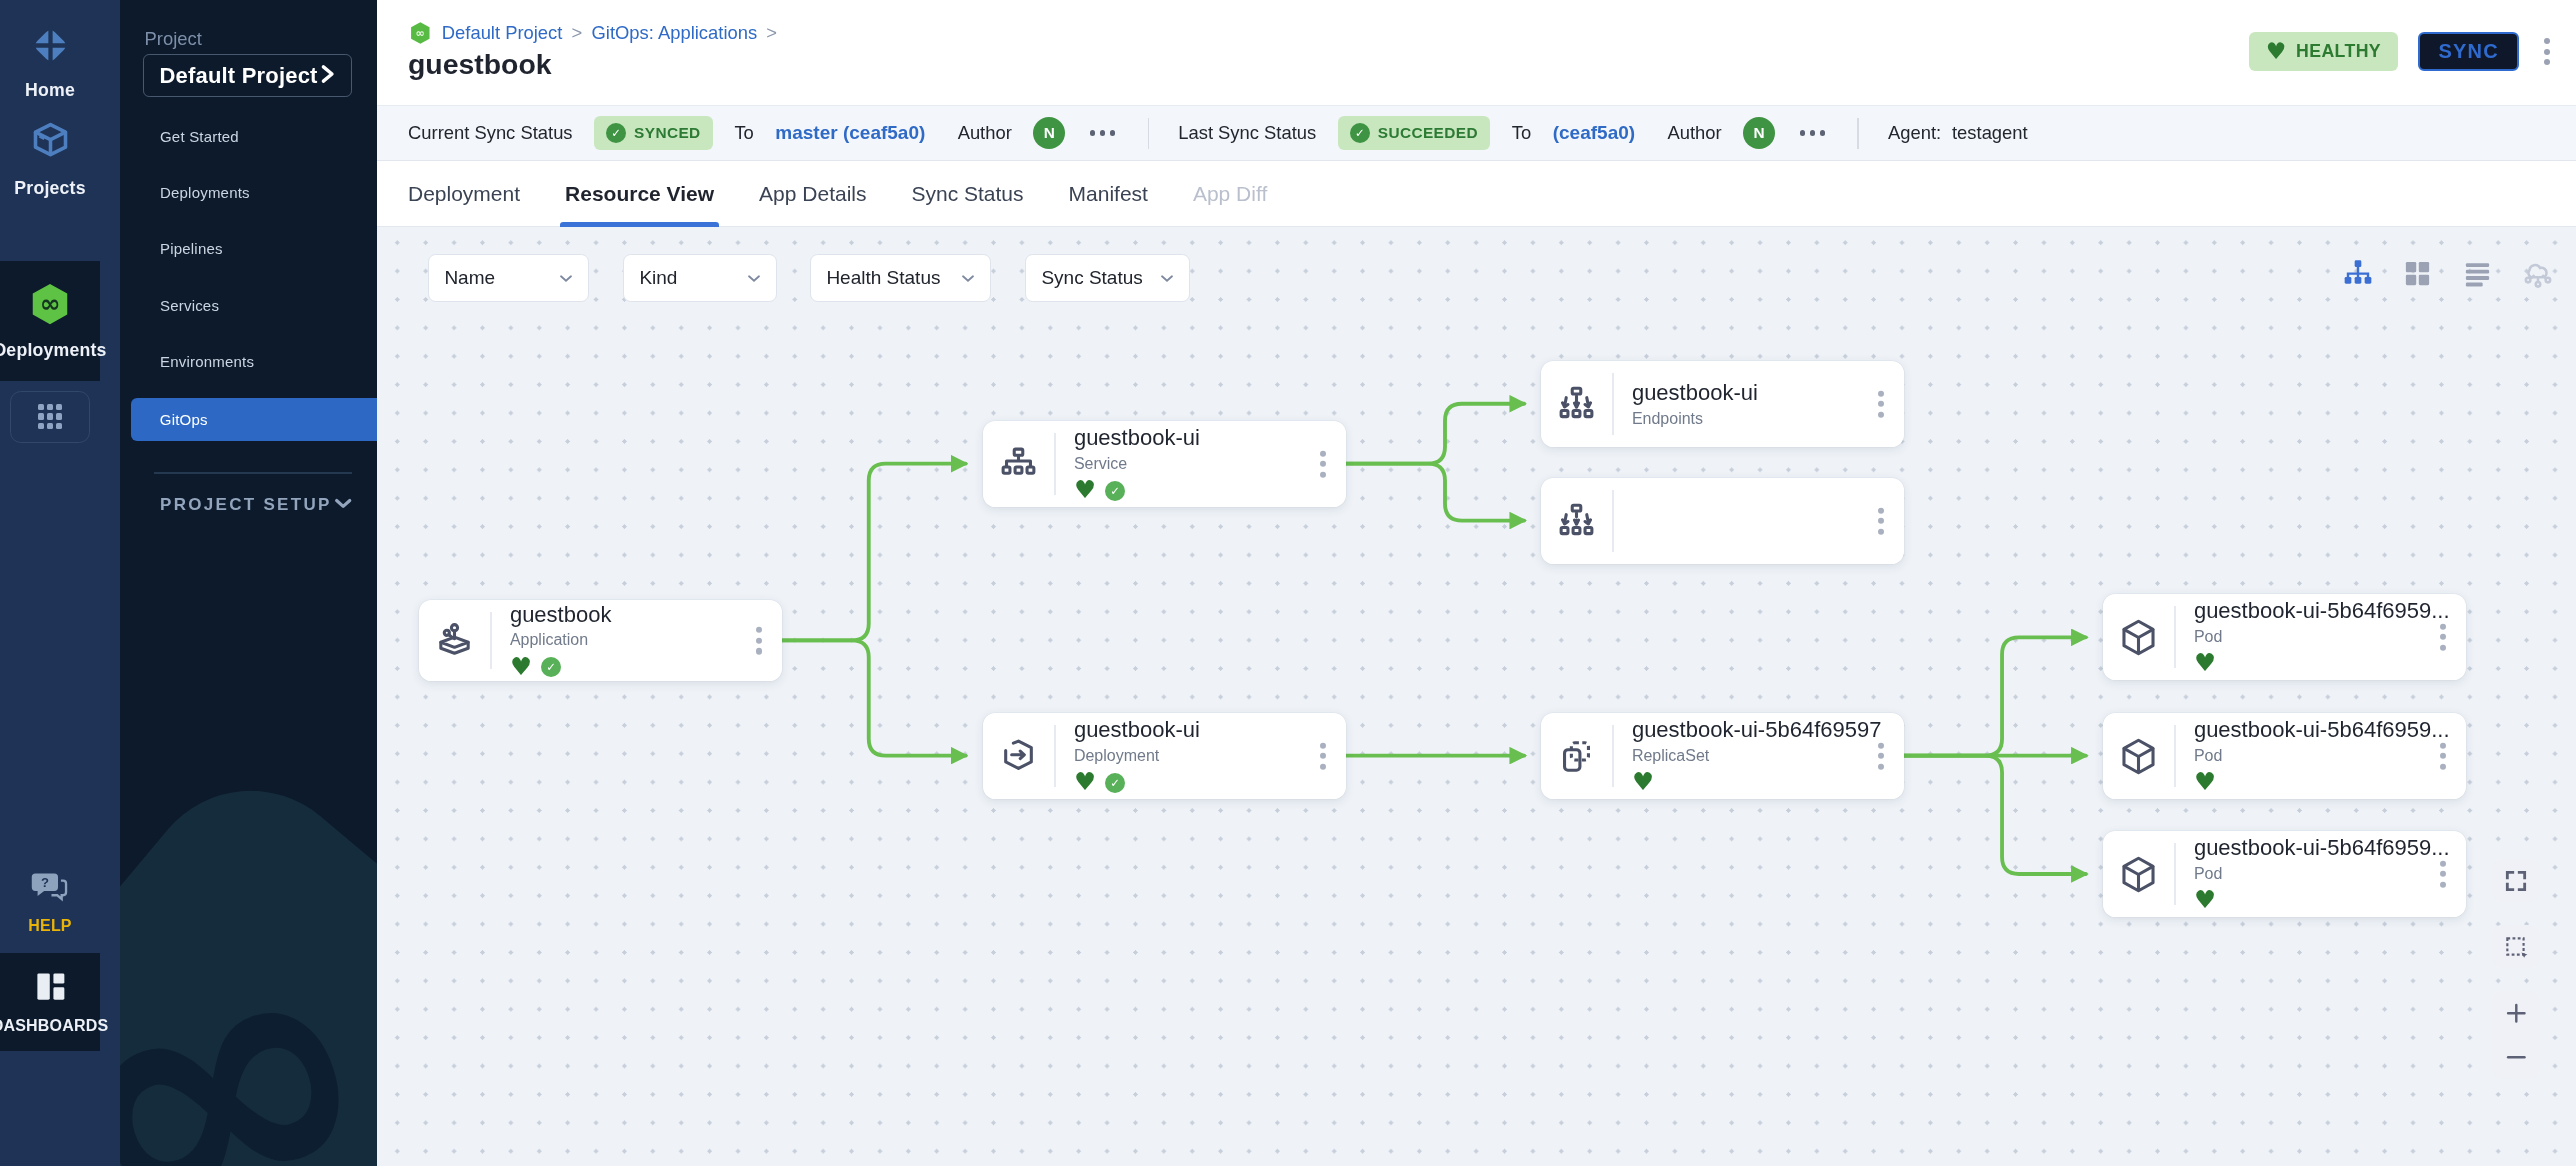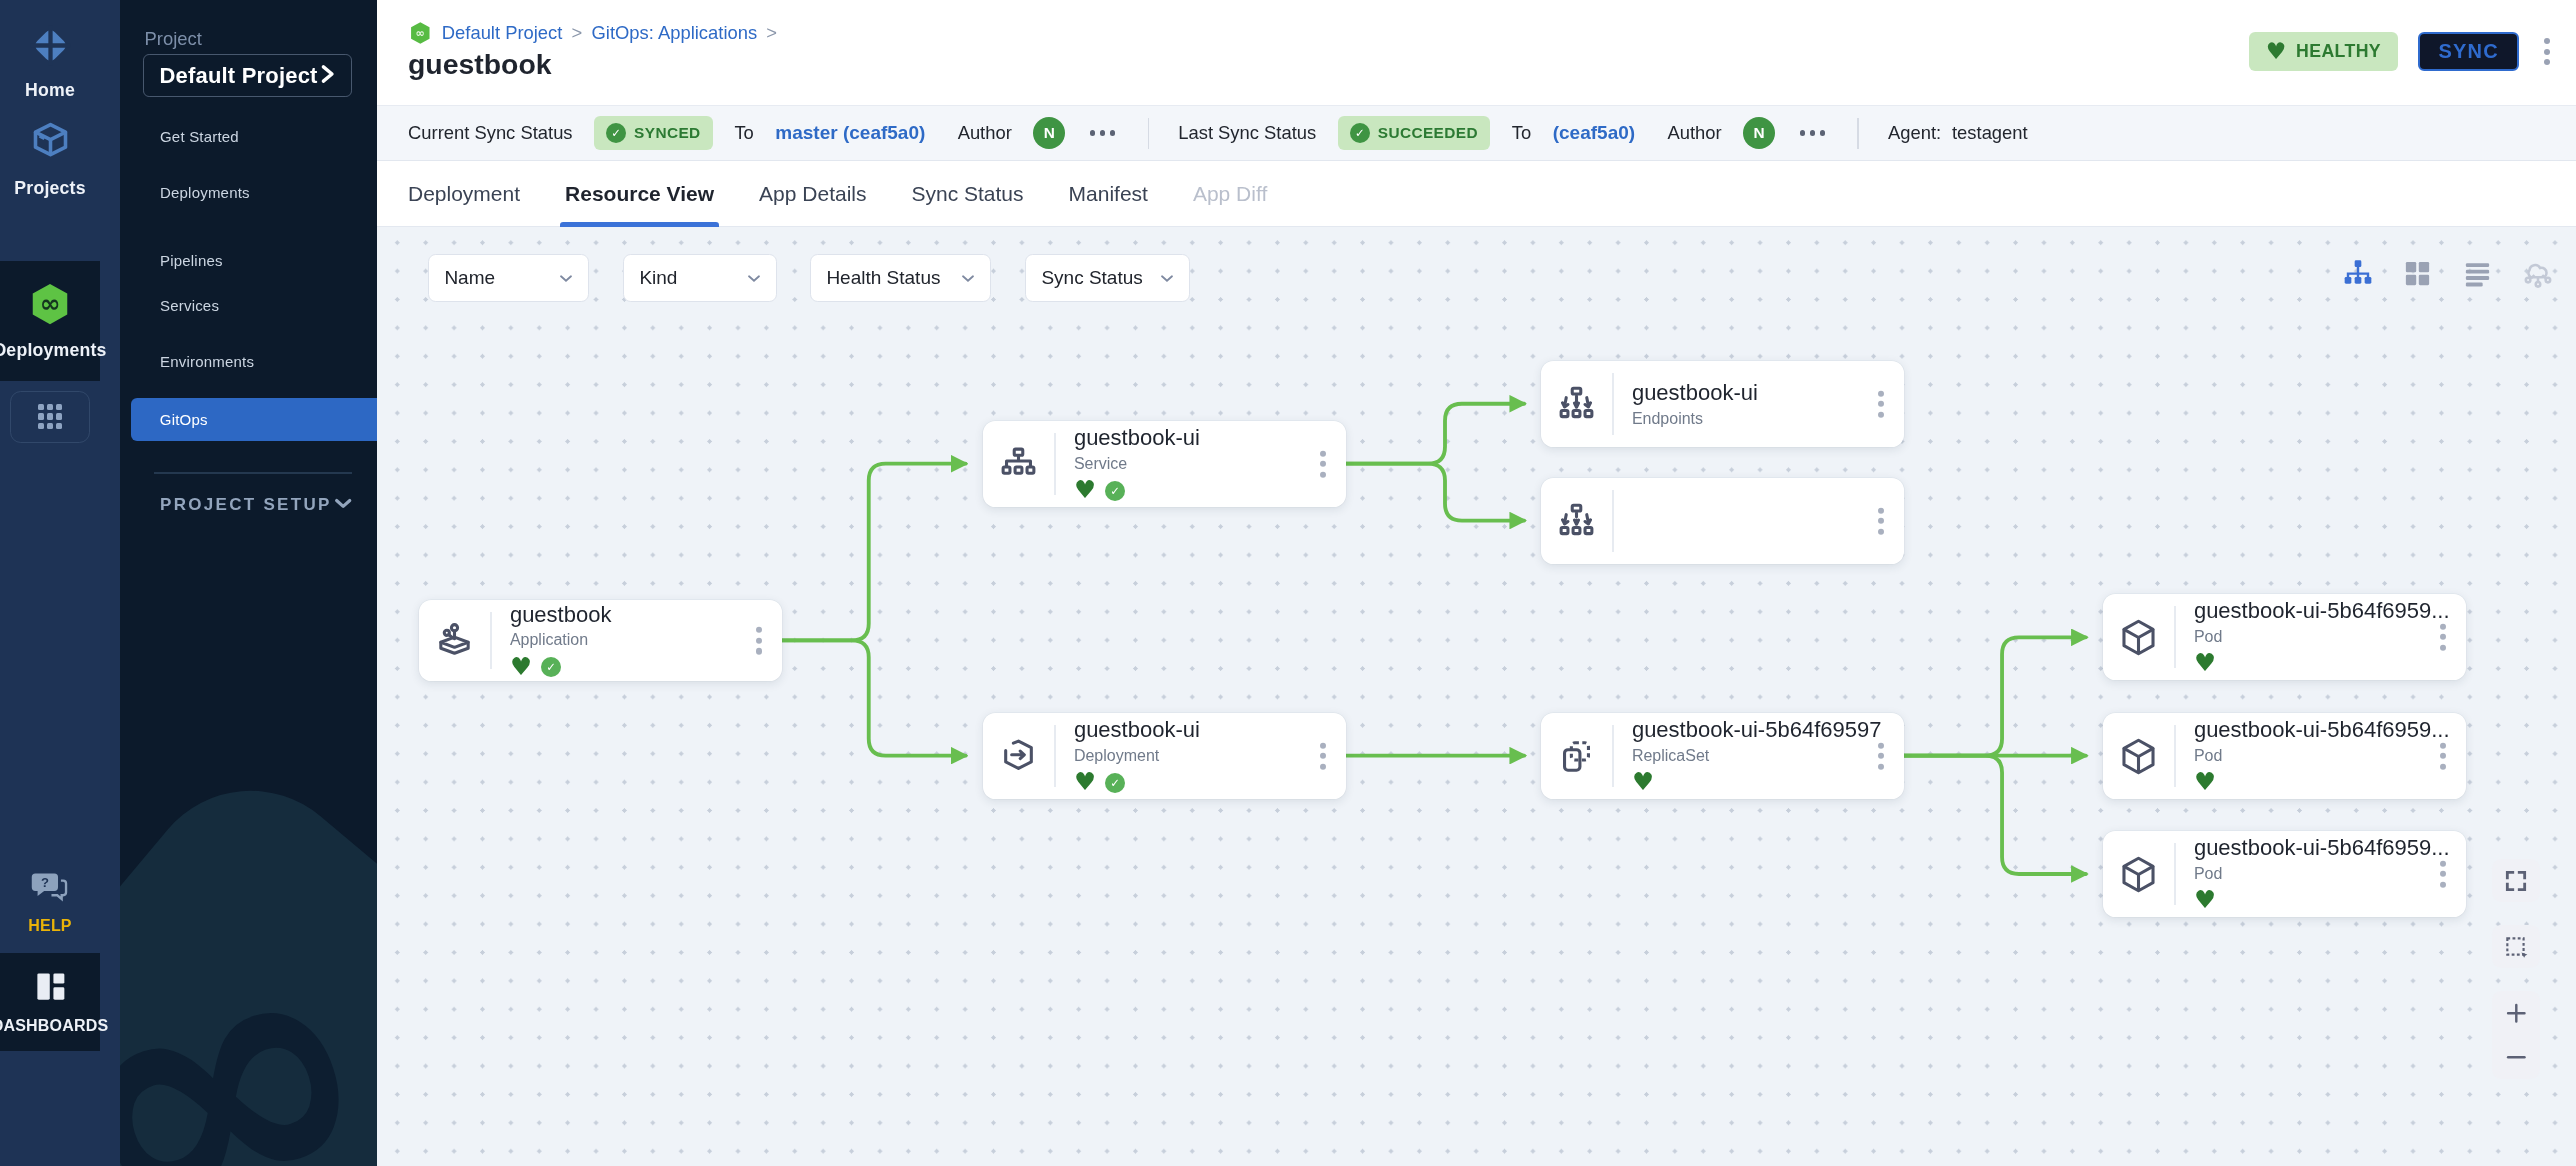--- a/index.html
+++ b/index.html
@@ -177,21 +177,21 @@
       <span><svg width="15.4" height="20" viewBox="0 0 10 14" fill="none" stroke="#fff" stroke-width="2.4" stroke-linecap="round" stroke-linejoin="round">
             <polyline points="2,2 8,7 2,12"></polyline>
           </svg></span>
     </div>
     <div class="sb-menu-item" style="top:115px;">
         <span>Get Started</span>
       </div>
     <div class="sb-menu-item" style="top:171px;">
         <span>Deployments</span>
       </div>
-    <div class="sb-menu-item" style="top:239px;">
+    <div class="sb-menu-item" style="top:227px;">
         <span>Pipelines</span>
       </div>
     <div class="sb-menu-item" style="top:284px;">
         <span>Services</span>
       </div>
     <div class="sb-menu-item" style="top:340px;">
         <span>Environments</span>
       </div>
     <div class="sb-menu-item active" style="top:398px;">
         <span>GitOps</span>

